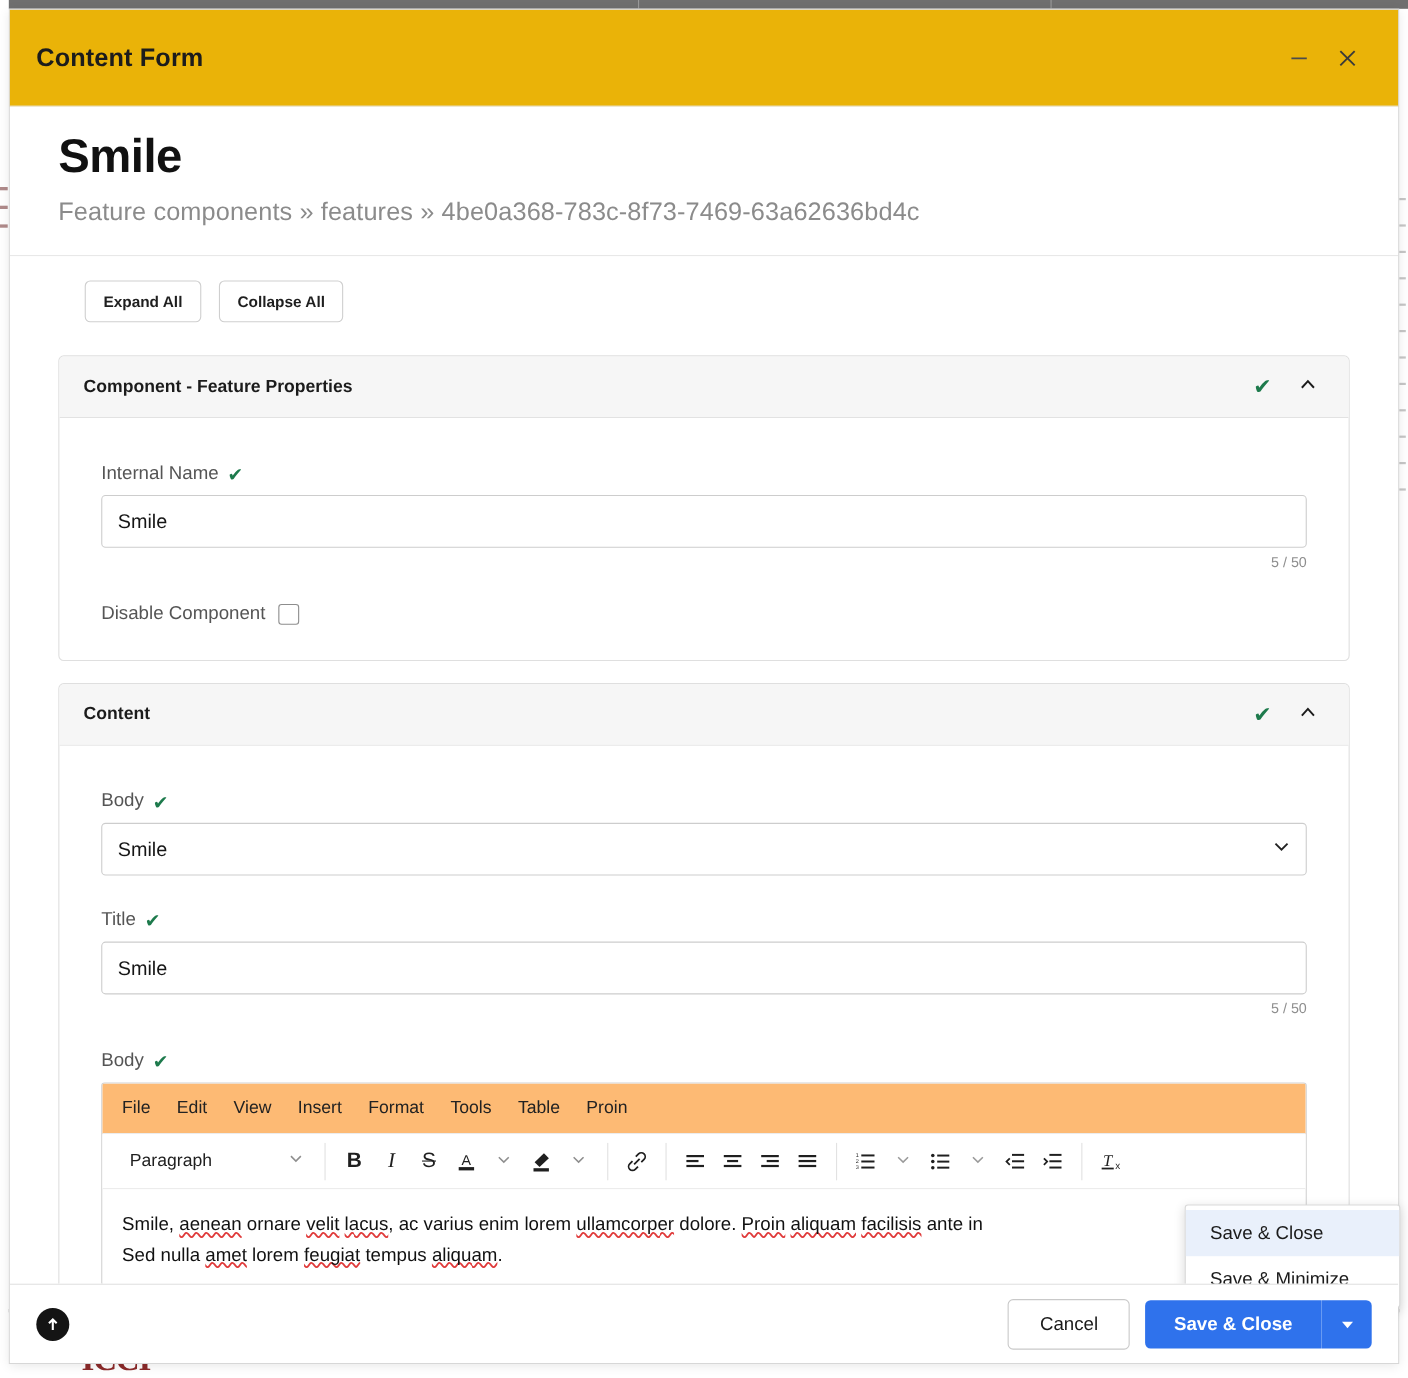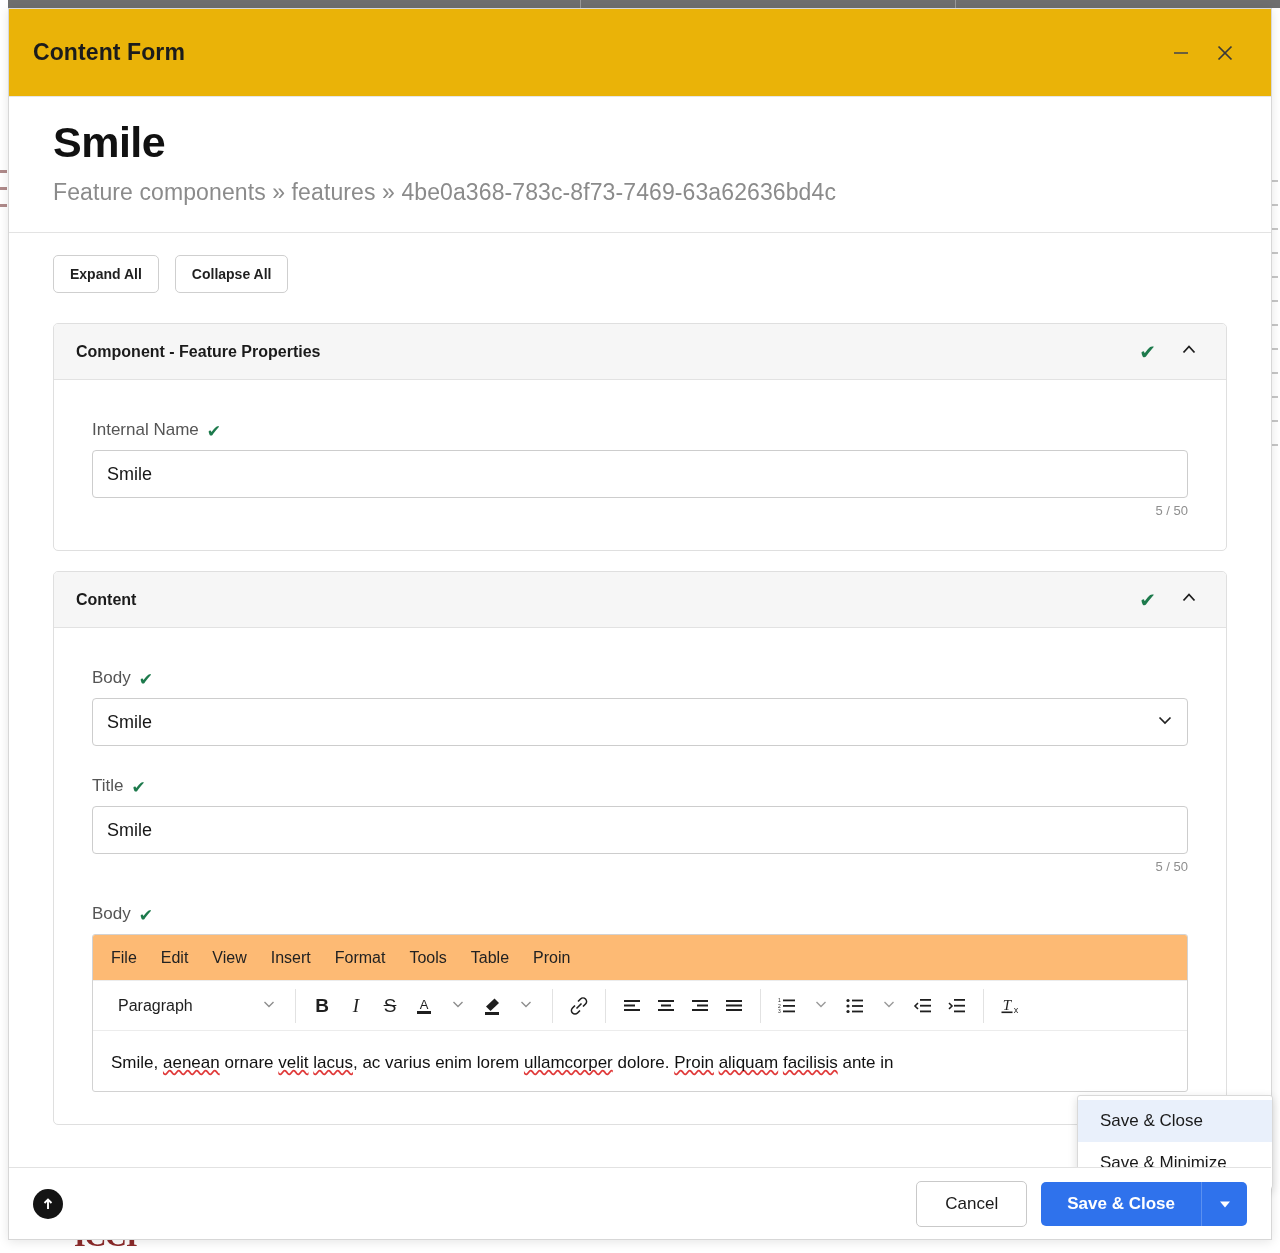--- a/index.html
+++ b/index.html
@@ -53,21 +53,21 @@
   .modal-head {
     padding: 22px 44px 26px 44px;
     border-bottom: 1px solid #e3e3e3;
     background: #ffffff;
   }
   .modal-head h1 { font-size: 43px; font-weight: bold; color: #111111; line-height: 1.08; letter-spacing: -.5px; }
   .breadcrumb { margin-top: 14px; font-size: 23px; color: #8b8b8b; letter-spacing: .1px; }
 
   .modal-body { flex: 1; overflow: hidden; background: #ffffff; padding: 22px 44px 0 44px; position: relative; }
 
-  .expand-row { display: flex; gap: 16px; margin-bottom: 30px; }
+  .expand-row { display: flex; gap: 16px; margin-bottom: 30px; margin-left: 24px; }
   .ghost-btn {
     background: #ffffff; border: 1px solid #cfcfcf; border-radius: 5px;
     font-size: 14px; font-weight: bold; color: #1f1f1f;
     padding: 10px 16px; cursor: pointer; font-family: inherit;
   }
 
   .card { border: 1px solid #dfdfdf; border-radius: 5px; margin-bottom: 20px; background: #ffffff; }
   .card-head {
     height: 56px; display: flex; align-items: center;
     padding: 0 22px; background: #f6f6f6; border-bottom: 1px solid #e2e2e2;
@@ -231,20 +231,24 @@
 
         <div class="field">
           <div class="flabel">
             <span>Internal Name</span>
             <span class="tick">✔</span>
           </div>
           <input class="inp" type="text" value="Smile" style="">
           <div class="counter">5 / 50</div>
         </div>
 
+        <div class="field check-row">
+          <span class="lbl">Disable Component</span>
+          <span class="cbox"></span>
+        </div>
 
       </div>
     </div>
 
     <div class="card">
       <div class="card-head">
         <div class="ttl">Content</div>
         <div class="sp"></div>
         <span class="tick">✔</span>
         <button class="chev-btn">
@@ -454,20 +458,23 @@
                   </svg>
                 </button>
               </div>
 
             </div>
 
             <div class="etext">
               <div>
                 Smile, <span class="sp-err">aenean</span> ornare <span class="sp-err">velit</span> <span class="sp-err">lacus</span>, ac varius enim lorem <span class="sp-err">ullamcorper</span> dolore. <span class="sp-err">Proin</span> <span class="sp-err">aliquam</span> <span class="sp-err">facilisis</span> ante in
               </div>
+              <div>
+                Sed nulla <span class="sp-err">amet</span> lorem <span class="sp-err">feugiat</span> tempus <span class="sp-err">aliquam</span>.
+              </div>
             </div>
 
           </div>
         </div>
 
       </div>
     </div>
 
   </div>
 

